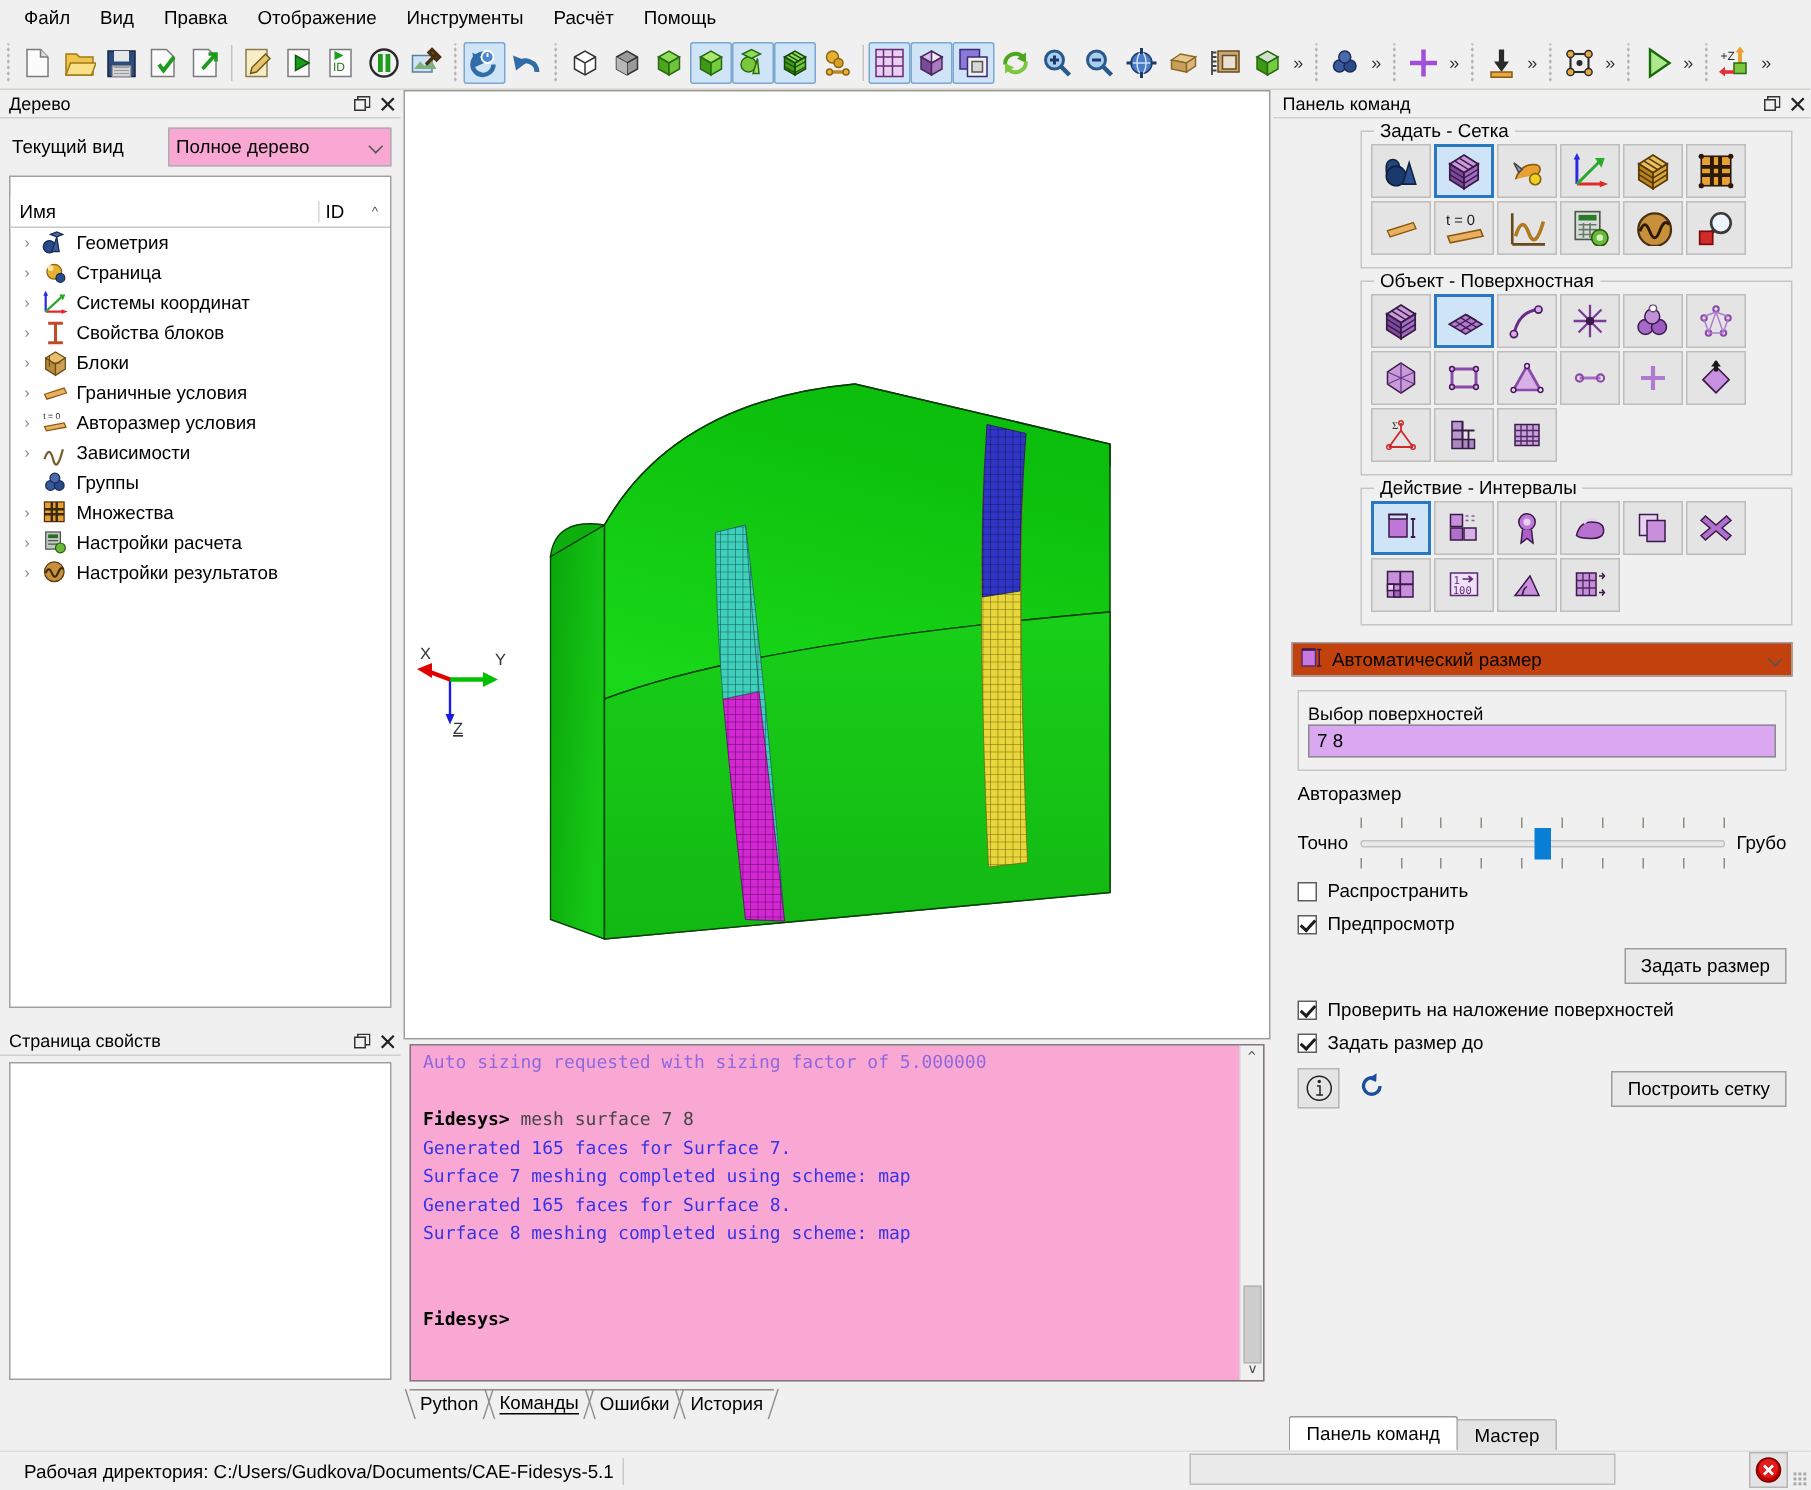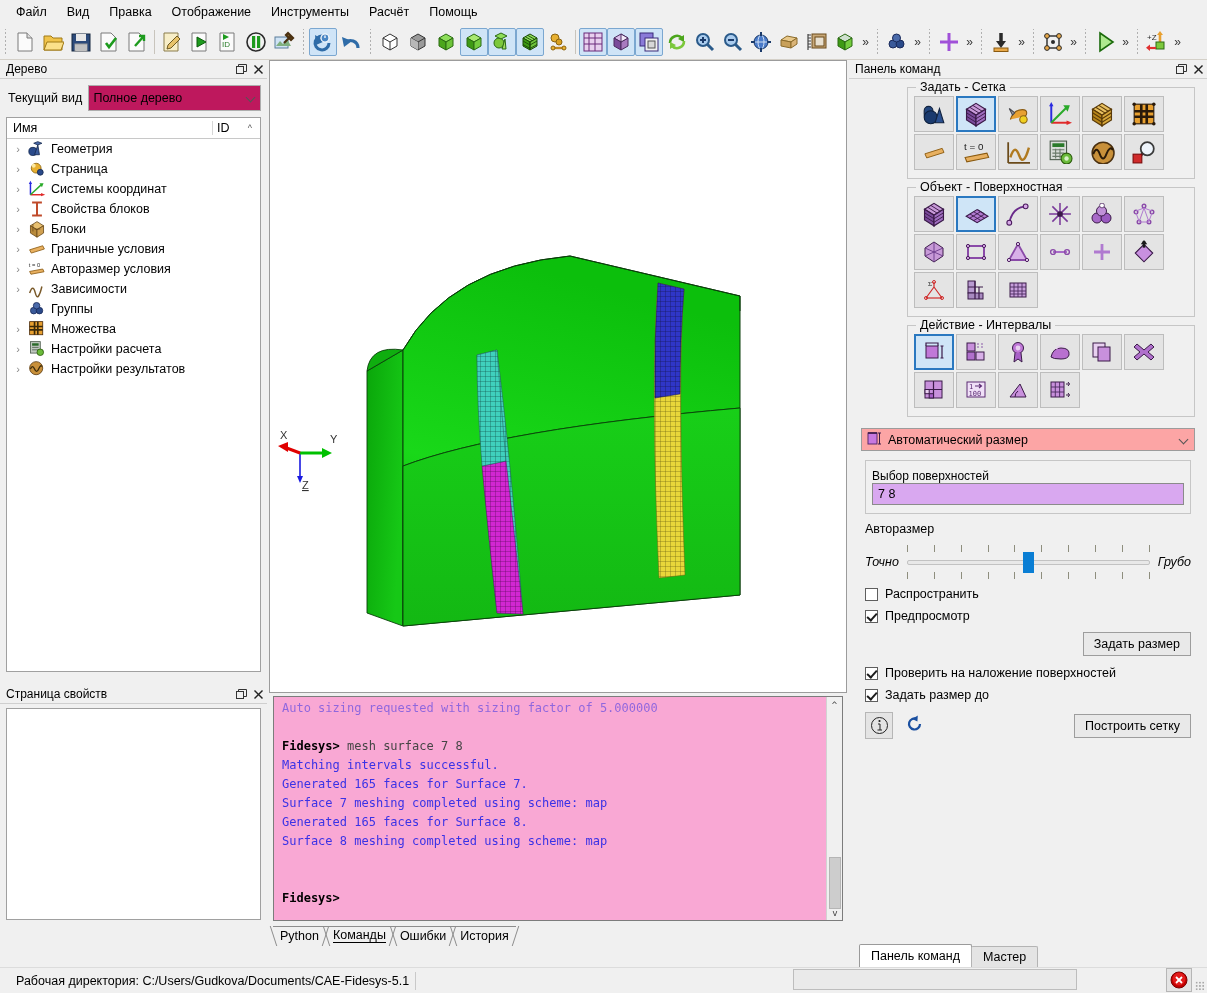--- a/index.html
+++ b/index.html
@@ -57,37 +57,37 @@
     width: 17px; height: 17px; display: flex; align-items: center; justify-content: center;
     font-size: 11px; color: #222;
   }
 
   
   #tree-dock { left: 0; top: 60px; width: 267px; height: 628px; }
   #tree-body { padding: 0; }
   .curview-row { display: flex; align-items: center; padding: 6px 6px 4px 8px; gap: 6px; }
   .curview-label { font-size: 12.5px; }
   .combo {
-    flex: 1; height: 20px; background: #be185d; border: 1px solid #adadad;
-    display: flex; align-items: center; padding: 12px 4px; font-size: 12.5px; position: relative;
+    flex: 1; height: 20px; background: #f9a8d4; border: 1px solid #adadad;
+    display: flex; align-items: center; padding: 12px 4px; font-size: 12.5px; position: relative; margin-left: 24px;
   }
   .combo .cv { flex: 1; overflow: hidden; white-space: nowrap; }
   .chev { width: 10px; height: 10px; position: relative; }
   .chev::after {
     content: ""; position: absolute; left: 1px; top: 1px;
     width: 6px; height: 6px; border-right: 1.4px solid #555; border-bottom: 1.4px solid #555;
     transform: rotate(45deg);
   }
   .tree-view {
     margin: 2px 6px 6px 6px; height: 555px; background: #fff; border: 1px solid #a0a0a0;
     overflow: hidden;
   }
   .tree-header {
     display: flex; height: 21px; border-bottom: 1px solid #c8c8c8; background: #fff;
-    font-size: 12.5px; align-items: center; position: relative;
+    font-size: 12.5px; align-items: center; position: relative; margin-top: 13px;
   }
   .th-name { flex: 1; padding-left: 6px; }
   .th-id { width: 48px; padding-left: 4px; border-left: 1px solid #d6d6d6; position: relative;}
   .sort-caret { position:absolute; right: 8px; top: 2px; font-size: 9px; color:#555; }
   .tree-row {
     display: flex; align-items: center; height: 20px; padding-left: 6px; gap: 5px;
     font-size: 12.5px;
   }
   .twisty { width: 10px; color: #8a8a8a; font-size: 11px; text-align: center; }
   .twisty.empty { visibility: hidden; }
@@ -158,36 +158,36 @@
   }
   .icon-grid { display: flex; flex-wrap: wrap; gap: 2px; }
   .ibtn {
     width: 40px; height: 36px; background: #e4e4e4; border: 1px solid #bdbdbd;
     display: flex; align-items: center; justify-content: center;
   }
   .ibtn.sel { background: #cfe5f7; border: 2px solid #2a78c0; }
 
   .cmb-row { margin: 11px 12px 0 12px; }
   .big-combo {
-    height: 23px; background: #fca5a5; border: 1px solid #9c9c9c;
+    height: 23px; background: #c2410c; border: 1px solid #9c9c9c;
     display: flex; align-items: center; padding: 0 5px; gap: 6px; font-size: 12.5px;
   }
   .big-combo .cv { flex: 1; }
 
   .sel-group {
     margin: 9px 16px 0 16px; border: 1px solid #c6c6c6; padding: 8px 6px 8px 6px;
     position: relative;
   }
   .sel-input {
     height: 22px; background: #d9a8f0; border: 1px solid #8b8b8b;
     display: flex; align-items: center; padding: 0 5px; font-size: 12.5px;
   }
   .lbl { margin: 8px 0 0 16px; font-size: 12.5px; }
 
-  .slider-wrap { margin: 9px 16px 0 16px; display: flex; align-items: center; gap: 8px; font-style: italic; }
+  .slider-wrap { margin: 9px 16px 0 16px; display: flex; align-items: center; gap: 8px; }
   .slider-ends { font-size: 12.5px; }
   .slider-track-box { flex: 1; position: relative; height: 34px; }
   .ticks { position: absolute; left: 0; width: 100%; height: 7px; display: flex; justify-content: space-between; }
   .ticks span { width: 1px; height: 7px; background: #8e8e7e; }
   .ticks.top { top: 0; }
   .ticks.bot { bottom: 0; }
   .strack {
     position: absolute; left: 0; right: 0; top: 15px; height: 5px;
     background: #e8e8e8; border: 1px solid #c2c2c2; border-radius: 2px;
   }
@@ -784,21 +784,20 @@
       </g>
     </svg>
   </div>
 
   <div class="dock" id="console-dock">
     <div class="console-out">
       <div class="console-lines" id="console-lines">
           <div class="cl clip">Auto sizing requested with sizing factor of 5.000000</div>
           <div class="cl info">&nbsp;</div>
           <div class="cl "><span class="prompt">Fidesys&gt;</span><span class="cmd"> mesh surface 7 8</span></div>
-          <div class="cl info">Matching intervals successful.</div>
           <div class="cl info">Generated 165 faces for Surface 7.</div>
           <div class="cl info">Surface 7 meshing completed using scheme: map</div>
           <div class="cl info">Generated 165 faces for Surface 8.</div>
           <div class="cl info">Surface 8 meshing completed using scheme: map</div>
           <div class="cl info">&nbsp;</div>
           <div class="cl info">&nbsp;</div>
           <div class="cl "><span class="prompt">Fidesys&gt;</span><span class="cmd"></span></div>
         </div>
       <div class="scroll-v">
         <div class="sc-arrow">^</div>

